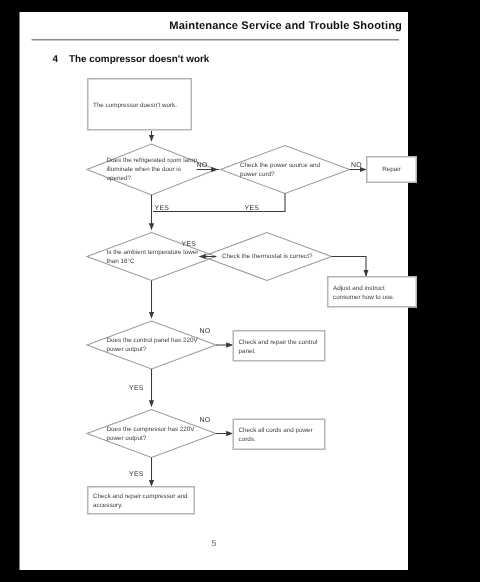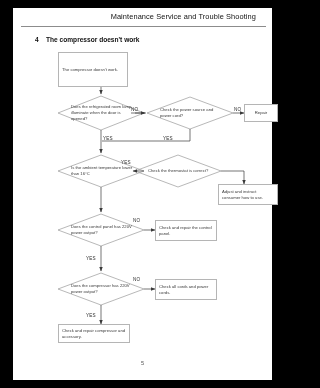--- a/index.html
+++ b/index.html
@@ -1,21 +1,21 @@
 <!DOCTYPE html>
 <html><head>
 <meta charset="utf-8">
 <style>
   html,body{margin:0;padding:0;background:#000;}
   #page{position:relative;width:300px;height:388px;background:#000;overflow:hidden;
         font-family:"Liberation Sans",sans-serif;}
   #sheet{position:absolute;left:13px;top:8px;width:259px;height:372px;background:#fff;}
 
   
-  .hdr-title{position:absolute;right:16px;top:4px;font-size:7.4px;font-weight:normal;
+  .hdr-title{position:absolute;right:4px;top:4px;font-size:7.4px;font-weight:bold;
              color:#111;letter-spacing:.1px;white-space:nowrap;}
   .hdr-rule{position:absolute;left:8px;right:6px;top:18px;height:1px;background:#8c8c8c;}
 
   .sec-num{position:absolute;left:22px;top:28px;font-size:6.6px;font-weight:bold;color:#111;}
   .sec-title{position:absolute;left:33px;top:28px;font-size:6.6px;font-weight:bold;color:#111;
              white-space:nowrap;}
 
   .pagenum{position:absolute;left:0;right:0;top:352px;text-align:center;font-size:5.6px;color:#555;}
 
   

